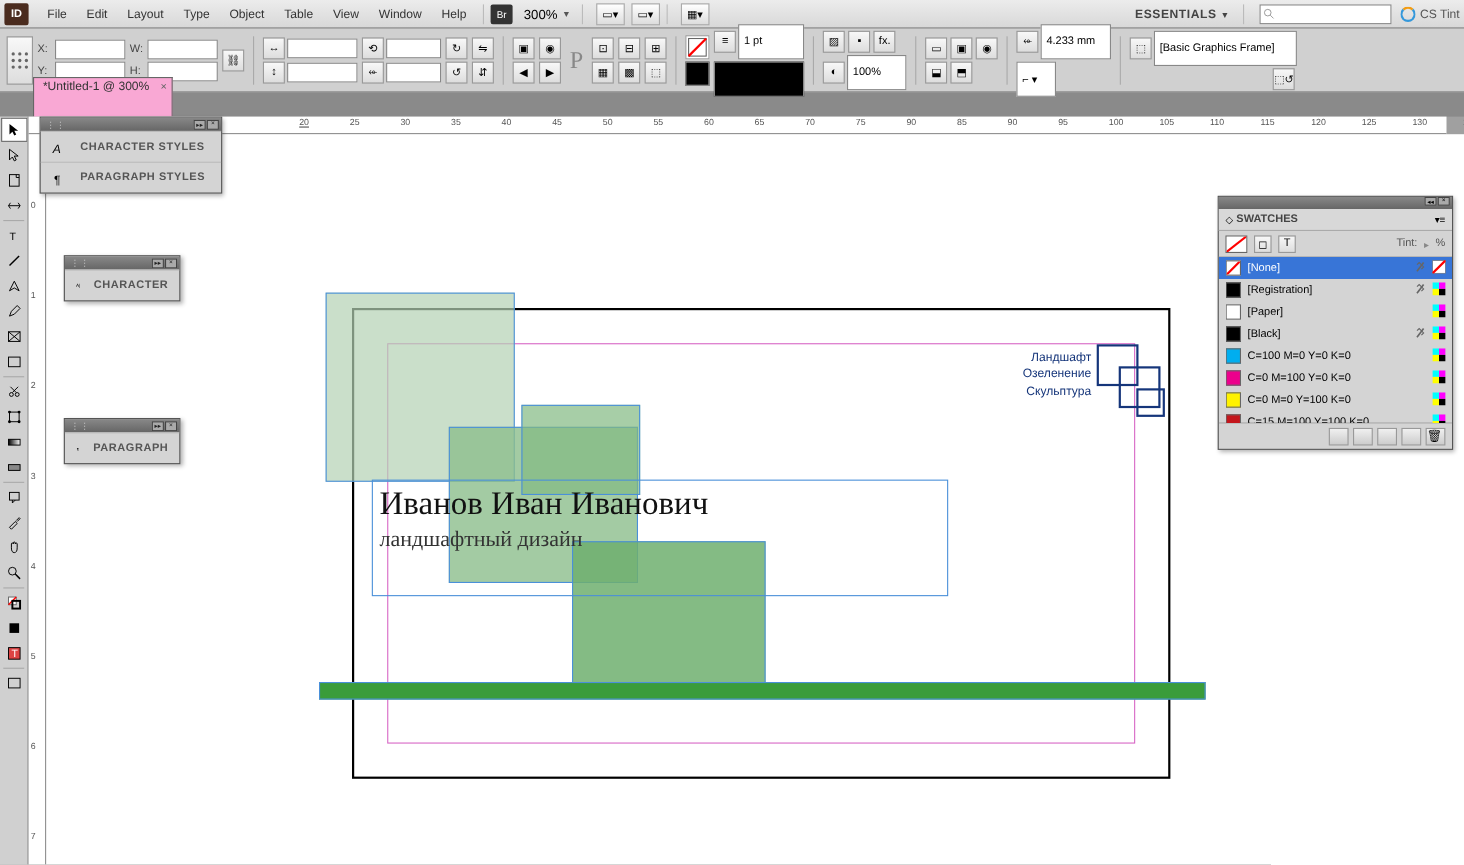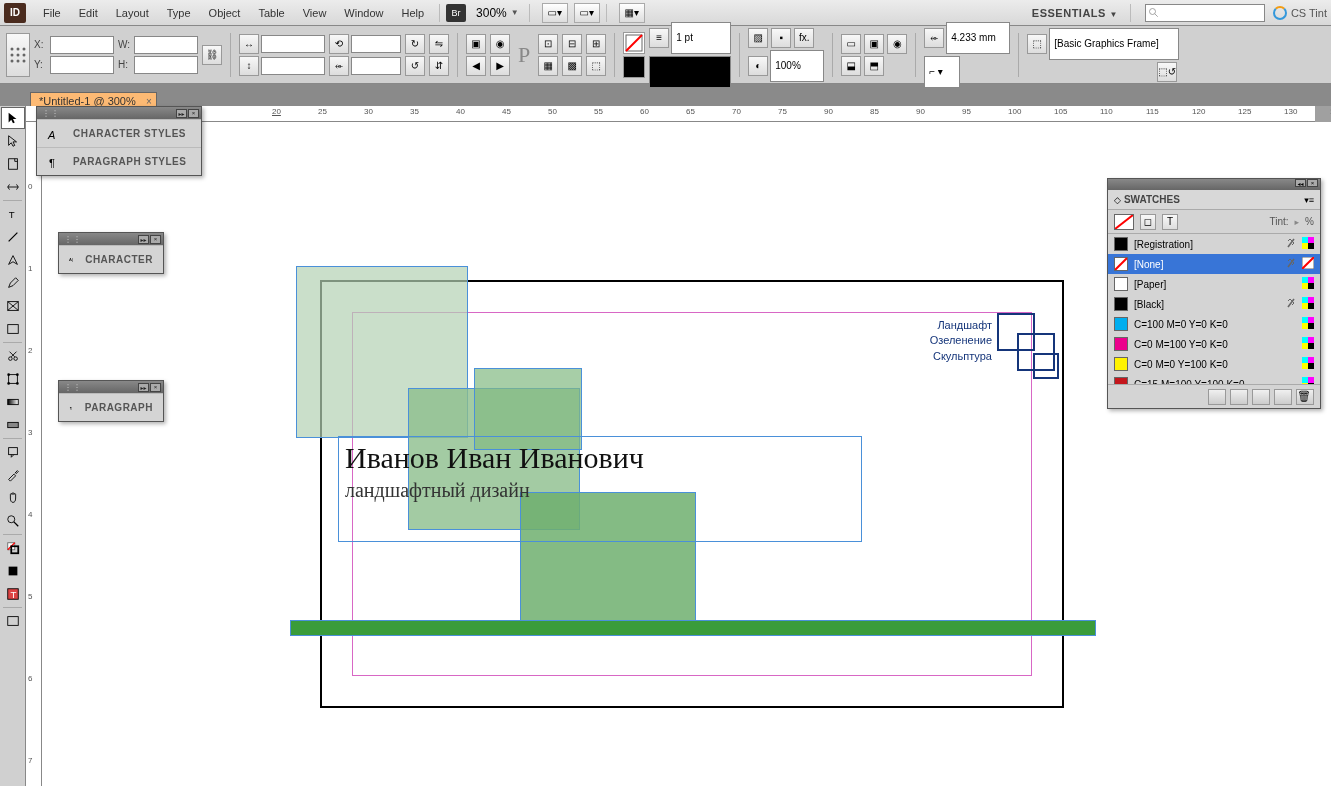--- a/index.html
+++ b/index.html
@@ -27,21 +27,21 @@
 .ctrl-group { display: flex; flex-direction: column; gap: 2px; }
 .ctrl-row { display: flex; align-items: center; gap: 2px; }
 .ctrl-label { font-size: 10px; color: #444; width: 14px; }
 .ctrl-input { width: 64px; height: 18px; background: #fff; border: 1px solid #888; font-size: 10px; padding-left: 3px; }
 .ctrl-sep { width: 1px; height: 44px; background: #aaa; margin: 0 4px; }
 .tinybtn { width: 20px; height: 20px; border: 1px solid #999; background: linear-gradient(#f8f8f8,#ddd); display: flex; align-items: center; justify-content: center; font-size: 10px; }
 .ctrl-dropdown { height: 32px; background: #fff; border: 1px solid #888; display: flex; align-items: center; padding: 0 4px; font-size: 10px; }
 
 
 .tabbar { height: 22px; background: #8a8a8a; display: flex; align-items: flex-end; padding-left: 30px; }
-.doc-tab { height: 14px; background: #fdba74; border: 1px solid #666; border-bottom: none; padding: 2px 20px 2px 8px; font-size: 11px; color: #333; position: relative; }
+.doc-tab { height: 36px; background: #f9a8d4; border: 1px solid #666; border-bottom: none; padding: 2px 20px 2px 8px; font-size: 11px; color: #333; position: relative; }
 .doc-tab .close { position: absolute; right: 4px; top: 3px; font-size: 10px; color: #666; }
 
 
 .ruler-h { position: absolute; left: 26px; top: 106px; right: 16px; height: 16px; background: #fff; border-bottom: 1px solid #888; }
 .ruler-v { position: absolute; left: 26px; top: 122px; bottom: 0; width: 16px; background: #fff; border-right: 1px solid #888; }
 .ruler-tick { position: absolute; font-size: 8px; color: #555; }
 
 
 .toolbox { position: absolute; left: 0; top: 106px; width: 26px; background: #d0d0d0; border-right: 1px solid #888; bottom: 0; }
 .tool { width: 24px; height: 22px; display: flex; align-items: center; justify-content: center; border: 1px solid transparent; margin: 1px; }
@@ -587,48 +587,48 @@
           <line x1="0" y1="14" x2="18" y2="0" stroke="red" stroke-width="2"></line>
         </svg>
     </div>
     <div class="tinybtn" style="width:16px;height:16px">◻</div>
     <div class="tinybtn" style="width:16px;height:16px">T</div>
     <span style="margin-left:auto;font-size:10px;color:#555">Tint:</span>
     <span style="font-size:9px;color:#888">▸</span>
     <span style="font-size:10px;color:#555">%</span>
   </div>
   <div class="sw-list" id="swatch-list">
+      <div class="sw-item selected">
+        <div class="chip" style="background: rgb(255, 255, 255);"><svg width="12" height="12">
+            <line x1="0" y1="12" x2="12" y2="0" stroke="red" stroke-width="2"></line>
+          </svg></div>
+        <div class="name">[None]</div>
+        <div><svg width="10" height="10" viewBox="0 0 10 10">
+            <path d="M2 9 L8 1" stroke="#666" stroke-width="1.5"></path>
+            <path d="M2 3 L4 1 L8 5 L6 7" fill="none" stroke="#666"></path>
+          </svg></div>
+        <div><svg width="12" height="12">
+            <rect width="12" height="12" fill="#fff" stroke="#666"></rect>
+            <line x1="0" y1="12" x2="12" y2="0" stroke="red" stroke-width="2"></line>
+          </svg></div>
+      </div>
       <div class="sw-item">
         <div class="chip" style="background: rgb(0, 0, 0);"></div>
         <div class="name">[Registration]</div>
         <div><svg width="10" height="10" viewBox="0 0 10 10">
             <path d="M2 9 L8 1" stroke="#666" stroke-width="1.5"></path>
             <path d="M2 3 L4 1 L8 5 L6 7" fill="none" stroke="#666"></path>
           </svg></div>
         <div><svg width="12" height="12">
             <rect x="0" y="0" width="6" height="6" fill="#0ff"></rect>
             <rect x="6" y="0" width="6" height="6" fill="#f0f"></rect>
             <rect x="0" y="6" width="6" height="6" fill="#ff0"></rect>
             <rect x="6" y="6" width="6" height="6" fill="#000"></rect>
           </svg></div>
       </div>
-      <div class="sw-item selected">
-        <div class="chip" style="background: rgb(255, 255, 255);"><svg width="12" height="12">
-            <line x1="0" y1="12" x2="12" y2="0" stroke="red" stroke-width="2"></line>
-          </svg></div>
-        <div class="name">[None]</div>
-        <div><svg width="10" height="10" viewBox="0 0 10 10">
-            <path d="M2 9 L8 1" stroke="#666" stroke-width="1.5"></path>
-            <path d="M2 3 L4 1 L8 5 L6 7" fill="none" stroke="#666"></path>
-          </svg></div>
-        <div><svg width="12" height="12">
-            <rect width="12" height="12" fill="#fff" stroke="#666"></rect>
-            <line x1="0" y1="12" x2="12" y2="0" stroke="red" stroke-width="2"></line>
-          </svg></div>
-      </div>
       <div class="sw-item">
         <div class="chip" style="background: rgb(255, 255, 255);"></div>
         <div class="name">[Paper]</div>
         <div><svg width="12" height="12">
             <rect x="0" y="0" width="6" height="6" fill="#0ff"></rect>
             <rect x="6" y="0" width="6" height="6" fill="#f0f"></rect>
             <rect x="0" y="6" width="6" height="6" fill="#ff0"></rect>
             <rect x="6" y="6" width="6" height="6" fill="#000"></rect>
           </svg></div>
       </div>

